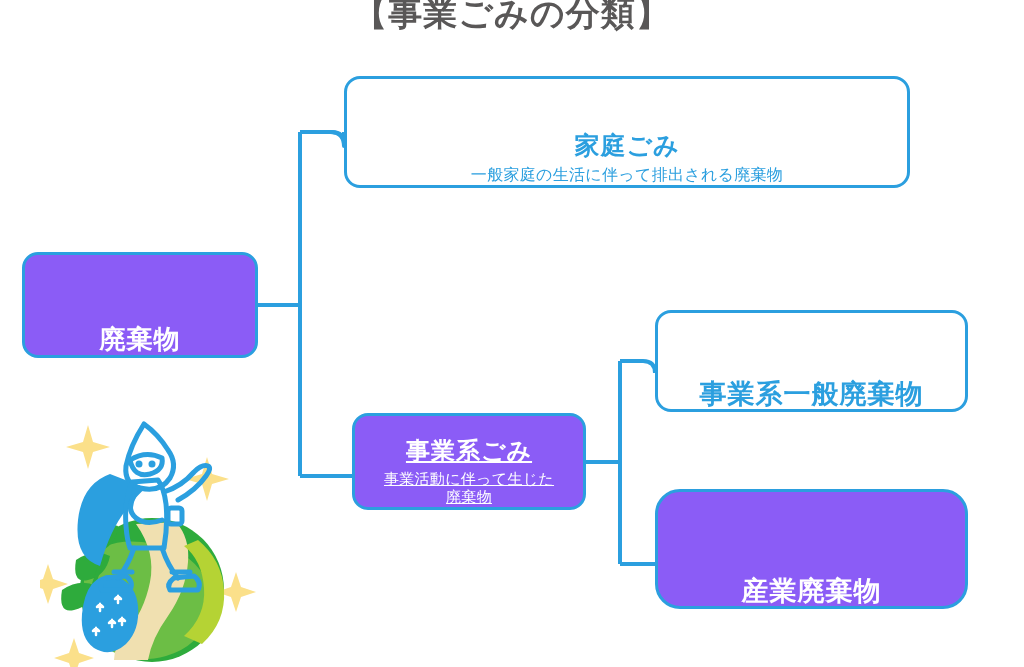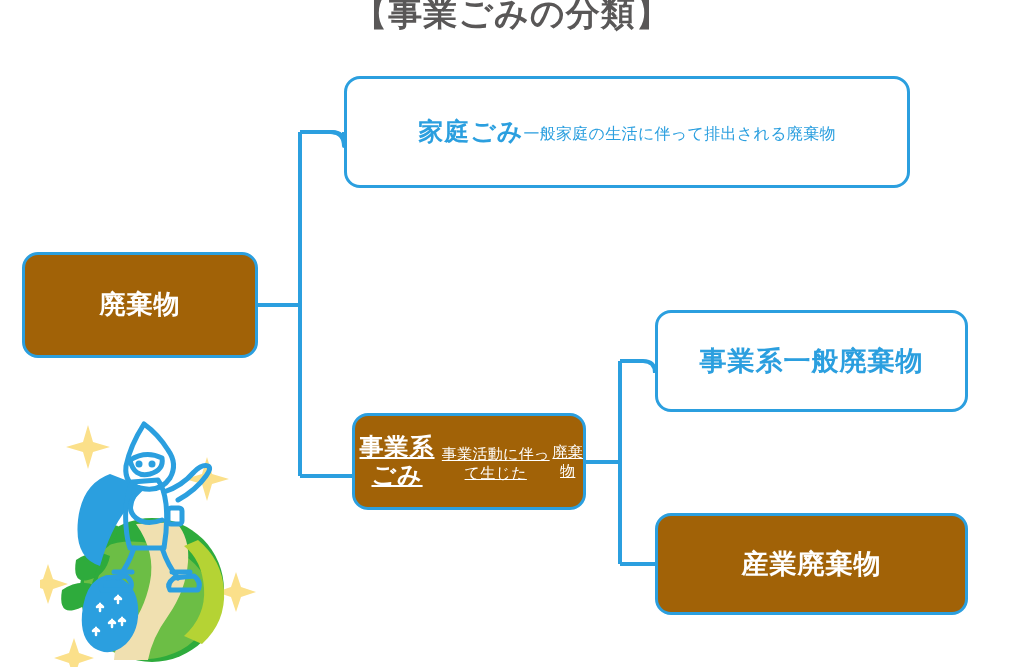--- a/index.html
+++ b/index.html
@@ -30,27 +30,27 @@
     line-height: 46px;
     white-space: nowrap;
   }
 
   
   .node {
     position: absolute;
     box-sizing: border-box;
     border-radius: 16px;
     display: flex;
-    flex-direction: row;
+    flex-direction: column;
     align-items: center;
-    justify-content: center;
+    justify-content: flex-end;
     text-align: center;
   }
   .node.filled {
-    background: #a16207;
+    background: #8b5cf6;
     border: 3px solid #2b9fdf;
   }
   .node.filled .node-title { color: #ffffff; }
   .node.filled .node-sub   { color: #ffffff; }
 
   .node.outline {
     background: #ffffff;
     border: 3px solid #2b9fdf;
   }
   .node.outline .node-title { color: #2b9fdf; }
@@ -75,21 +75,21 @@
   #node-katei .node-title { font-size: 25px; }
   #node-katei .node-sub   { font-size: 16px; }
 
   #node-jigyokei     { left: 352px; top: 413px; width: 234px; height: 97px; }
   #node-jigyokei .node-title { font-size: 24px; text-decoration: underline; }
   #node-jigyokei .node-sub   { font-size: 15px; text-decoration: underline; }
 
   #node-ippan        { left: 655px; top: 310px; width: 313px; height: 102px; }
   #node-ippan .node-title { font-size: 27px; }
 
-  #node-sangyo       { left: 655px; top: 513px; width: 313px; height: 102px; }
+  #node-sangyo       { left: 655px; top: 489px; width: 313px; height: 120px; border-radius: 25px; }
   #node-sangyo .node-title { font-size: 27px; }
 
   
   #connectors {
     position: absolute;
     left: 0; top: 0;
     width: 1024px; height: 667px;
     pointer-events: none;
   }
 

